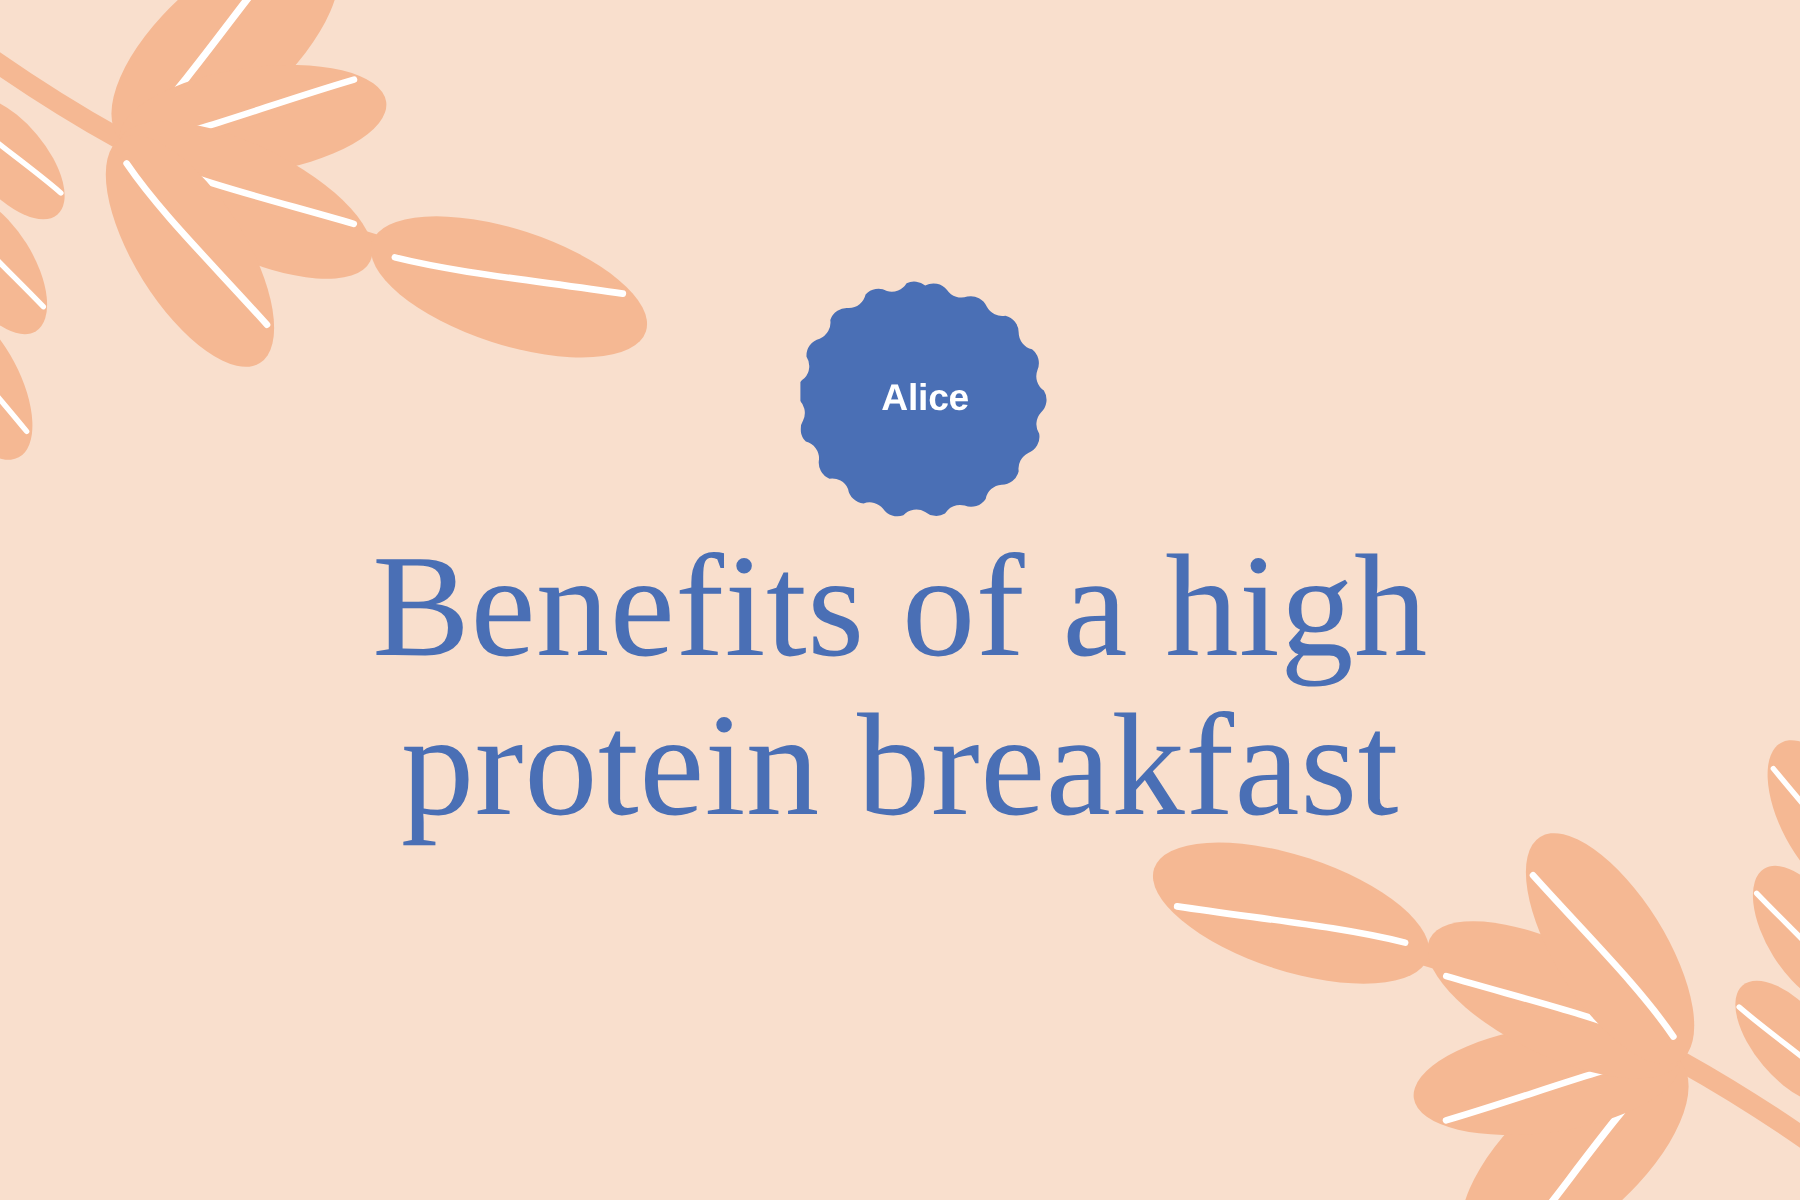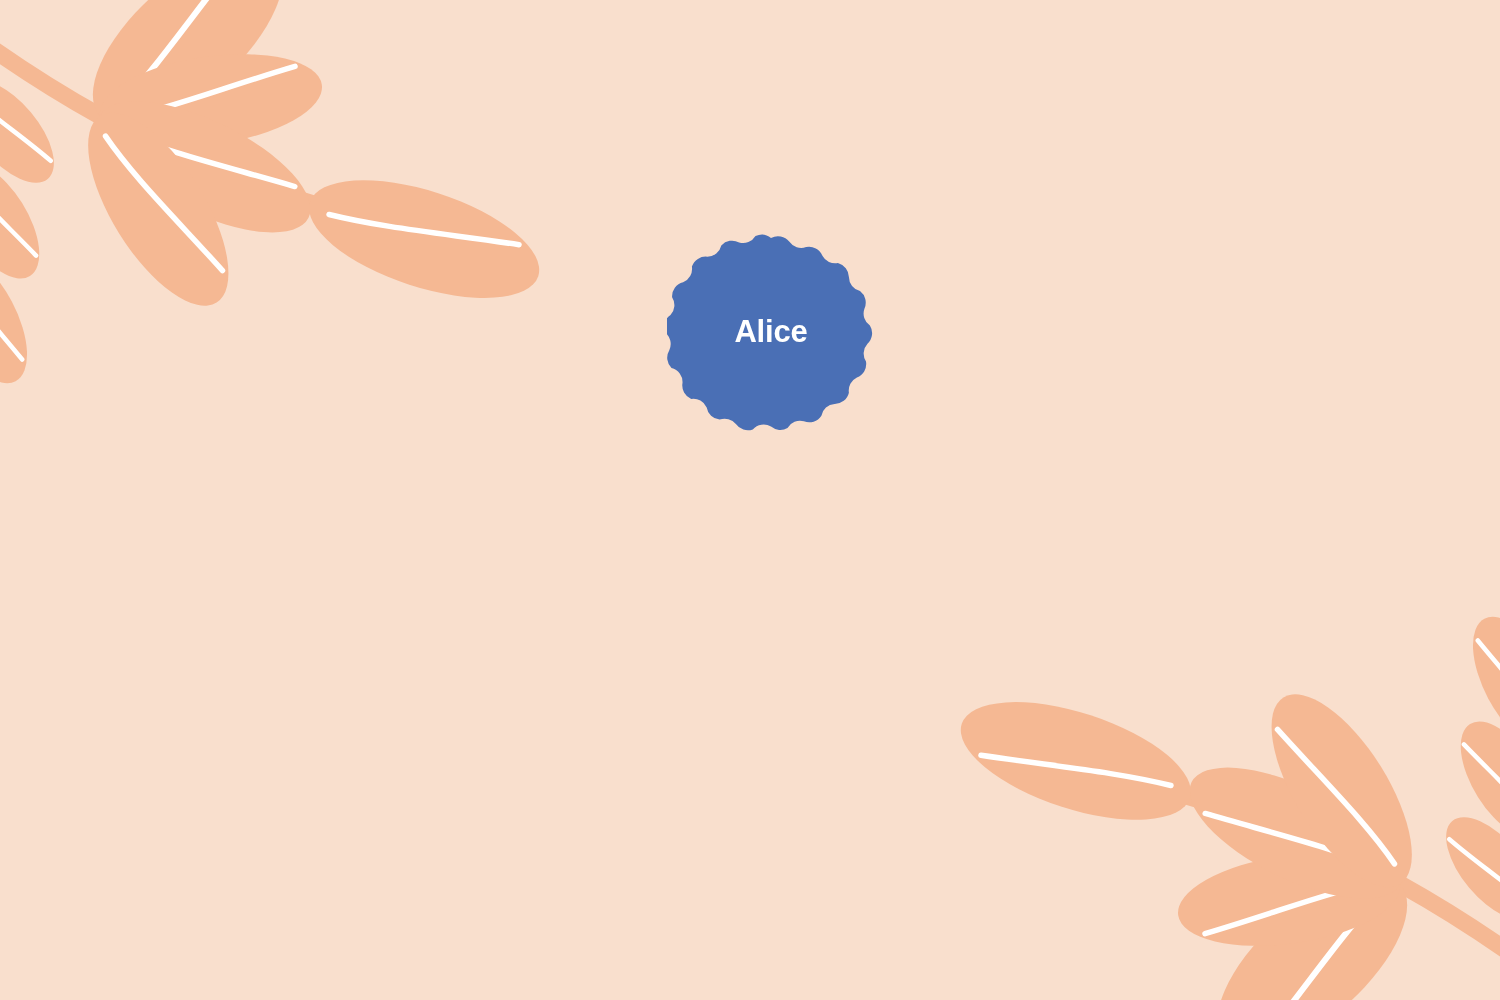--- a/index.html
+++ b/index.html
@@ -284,14 +284,18 @@
         A 14.5 14.5 0 0 1 40.4 29.7
         A 14.5 14.5 0 0 0 54.3 18.4
         A 14.5 14.5 0 0 1 72.1 15.5
         A 14.5 14.5 0 0 0 88.5 9.0
         A 14.5 14.5 0 0 1 104.0 11.0
         Z"></path>
     </svg>
     <div class="badge-label">Alice</div>
   </div>
 
+  <div class="headline">
+    <span class="line">Benefits of a high</span>
+    <span class="line">protein breakfast</span>
+  </div>
 
 </div>
 
 </body></html>

